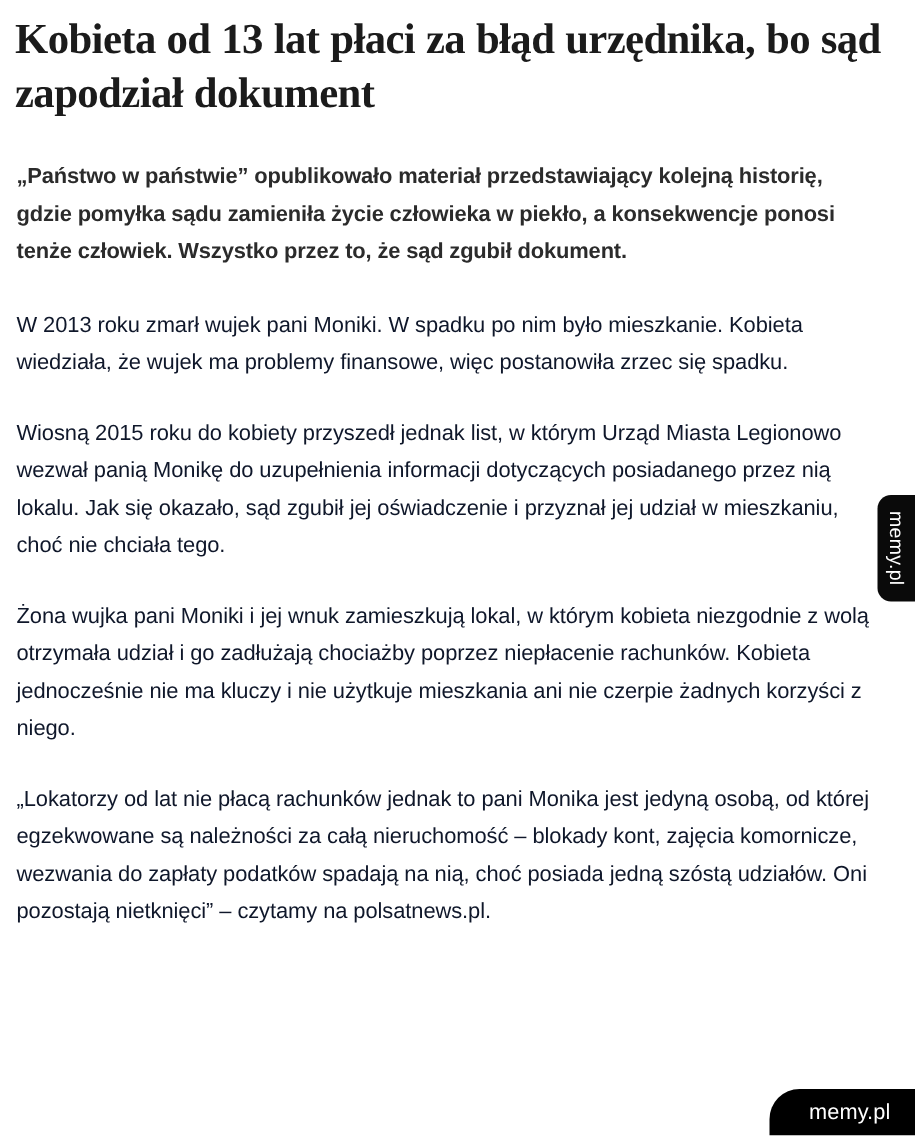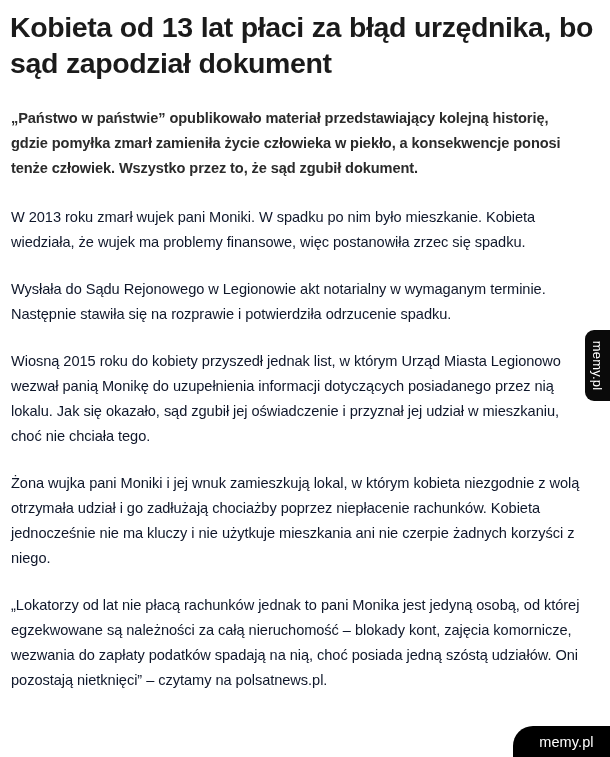--- a/index.html
+++ b/index.html
@@ -19,21 +19,21 @@
     position: relative;
     width: 610px;
     height: 757px;
     box-sizing: border-box;
     padding: 0;
   }
 
   .headline {
     margin: 0;
     padding: 9px 14px 0 10px;
-    font-family: Liberation Sans, sans-serif;
+    font-family: Liberation Serif, serif;
     font-size: 28.5px;
     line-height: 36px;
     font-weight: 700;
     letter-spacing: -0.4px;
     color: #1b1b1b;
     word-spacing: 0.5px;
   }
 
   .body-wrap {
     padding: 0 24px 0 11px;
@@ -110,25 +110,24 @@
 </style>
 </head>
 <body>
 
 <div class="article">
 
   <h1 class="headline">Kobieta od 13 lat płaci za błąd urzędnika, bo sąd zapodział dokument</h1>
 
   <div class="body-wrap">
 
-    <p class="para lead">„Państwo w państwie” opublikowało materiał przedstawiający kolejną historię, gdzie pomyłka zmarł zamieniła życie człowieka w piekło, a konsekwencje ponosi tenże człowiek. Wszystko przez to, że sąd zgubił dokument.</p>
+    <p class="para lead">„Państwo w państwie” opublikowało materiał przedstawiający kolejną historię, gdzie pomyłka sądu zamieniła życie człowieka w piekło, a konsekwencje ponosi tenże człowiek. Wszystko przez to, że sąd zgubił dokument.</p>
 
     <p class="para">W 2013 roku zmarł wujek pani Moniki. W spadku po nim było mieszkanie. Kobieta wiedziała, że wujek ma problemy finansowe, więc postanowiła zrzec się spadku.</p>
 
-    <p class="para">Wysłała do Sądu Rejonowego w Legionowie akt notarialny w wymaganym terminie. Następnie stawiła się na rozprawie i potwierdziła odrzucenie spadku.</p>
 
     <p class="para">Wiosną 2015 roku do kobiety przyszedł jednak list, w którym Urząd Miasta Legionowo wezwał panią Monikę do uzupełnienia informacji dotyczących posiadanego przez nią lokalu. Jak się okazało, sąd zgubił jej oświadczenie i przyznał jej udział w mieszkaniu, choć nie chciała tego.</p>
 
 
     <p class="para">Żona wujka pani Moniki i jej wnuk zamieszkują lokal, w którym kobieta niezgodnie z wolą otrzymała udział i go zadłużają chociażby poprzez niepłacenie rachunków. Kobieta jednocześnie nie ma kluczy i nie użytkuje mieszkania ani nie czerpie żadnych korzyści z niego.</p>
 
     <p class="para">„Lokatorzy od lat nie płacą rachunków jednak to pani Monika jest jedyną osobą, od której egzekwowane są należności za całą nieruchomość – blokady kont, zajęcia komornicze, wezwania do zapłaty podatków spadają na nią, choć posiada jedną szóstą udziałów. Oni pozostają nietknięci” – czytamy na polsatnews.pl.</p>
 
   </div>
 

